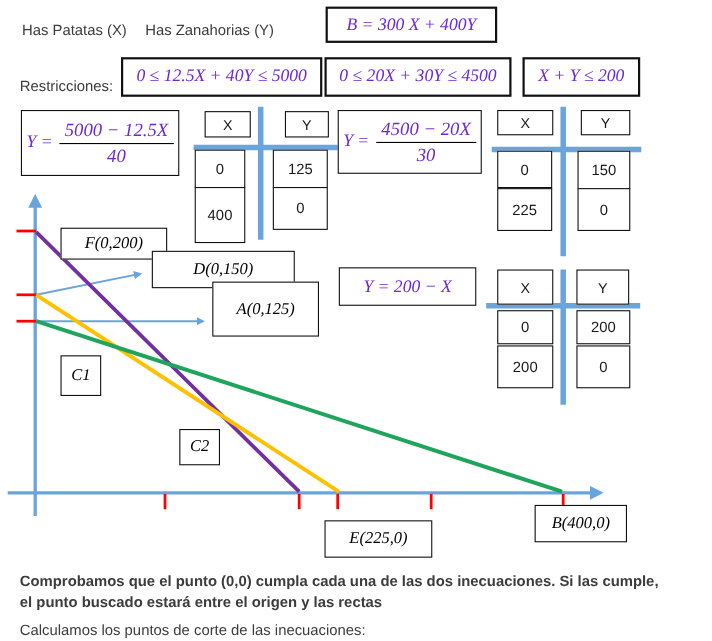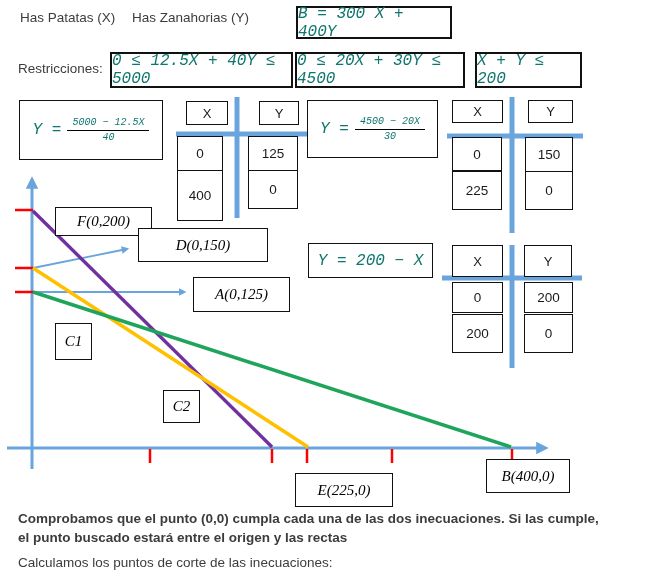--- a/index.html
+++ b/index.html
@@ -1,31 +1,31 @@
 <!DOCTYPE html>
 <html><head>
 <meta charset="utf-8">
 <style>
   html,body{margin:0;padding:0;background:#fff;}
   #page{position:relative;width:647px;height:583px;background:#fff;overflow:hidden;
         font-family:"Liberation Sans",sans-serif;color:#3c3c3c;}
-  .abs{position:absolute;}
+  .abs{position:absolute;margin-top:10px;}
   .txt{font-size:13.5px;color:#3c3c3c;white-space:nowrap;}
   .box{position:absolute;background:#fff;border:1.6px solid #111;box-sizing:border-box;
        display:flex;align-items:center;justify-content:center;z-index:3;}
   .bold-border{border-width:2px;}
-  .math{font-family:Liberation Mono, monospace;font-style:italic;color:#0f766e;}
+  .math{font-family:Liberation Serif, serif;font-style:italic;color:#6d28d9;}
   .mbig{font-size:16px;}
   .lblbox{font-family:"Liberation Serif","DejaVu Serif",serif;font-style:italic;
           font-size:15px;color:#000;}
   .hdr{font-size:13px;color:#1a1a1a;font-family:"Liberation Sans",sans-serif;}
   .cellnum{font-size:13.5px;color:#1a1a1a;font-family:"Liberation Sans",sans-serif;}
   .thickbottom{border-bottom-width:2.8px;}
   .frac{display:inline-flex;flex-direction:column;align-items:center;line-height:1.15;
-        font-size:10px;}
+        font-size:17px;}
   .frac .num{border-bottom:1.4px solid #000;padding:0 5px 1px 5px;}
   .frac .den{padding-top:1px;}
   .eqlhs{font-size:16px;margin-right:6px;}
   #graph-svg{position:absolute;left:0;top:0;z-index:1;}
   .footer-line{display:block;line-height:18.5px;}
 </style>
 </head>
 <body>
 
 <div id="page">
@@ -113,21 +113,21 @@
 
   <div class="box hdr" style="left:452px;top:245px;width:51px;height:32px;">X</div>
   <div class="box hdr" style="left:524px;top:245px;width:48px;height:32px;">Y</div>
   <div class="box cellnum" style="left:452px;top:282px;width:51px;height:31px;">0</div>
   <div class="box cellnum" style="left:524px;top:282px;width:49px;height:31px;">200</div>
   <div class="box cellnum" style="left:452px;top:314px;width:51px;height:39px;">200</div>
   <div class="box cellnum" style="left:524px;top:314px;width:49px;height:39px;">0</div>
 
   <div class="box lblbox" style="left:55px;top:173px;width:97px;height:29px;margin-top:34px;">F(0,200)</div>
   <div class="box lblbox" style="left:138px;top:228px;width:130px;height:34px;">D(0,150)</div>
-  <div class="box lblbox" style="left:193px;top:277px;width:97px;height:35px;">A(0,125)</div>
+  <div class="box lblbox" style="left:193px;top:256px;width:97px;height:50px;">A(0,125)</div>
   <div class="box lblbox" style="left:55px;top:323px;width:37px;height:37px;">C1</div>
   <div class="box lblbox" style="left:163px;top:390px;width:37px;height:33px;">C2</div>
   <div class="box lblbox" style="left:295px;top:473px;width:98px;height:34px;">E(225,0)</div>
   <div class="box lblbox" style="left:486px;top:459px;width:84px;height:34px;font-family:Liberation Serif, serif;">B(400,0)</div>
 
   <div class="abs txt" style="left:18px;top:510px;white-space:normal;width:625px;font-weight:bold;">
     <span class="footer-line">Comprobamos que el punto (0,0) cumpla cada una de las dos inecuaciones. Si las cumple,</span>
     <span class="footer-line">el punto buscado estará entre el origen y las rectas</span>
   </div>
   <div class="abs txt" style="left:18px;top:555px;">Calculamos los puntos de corte de las inecuaciones:</div>

